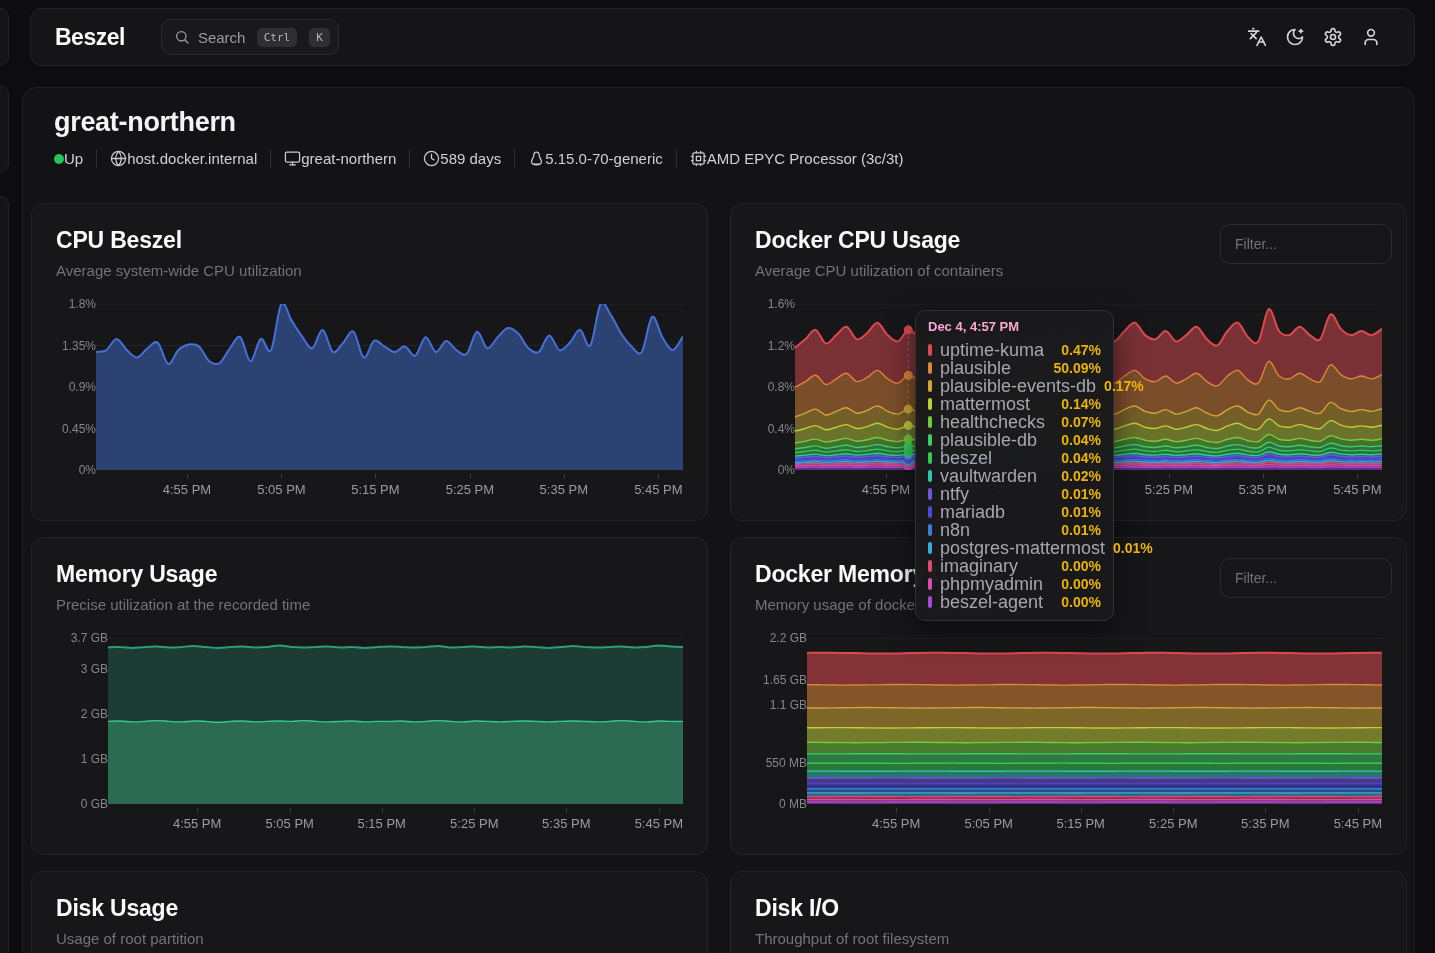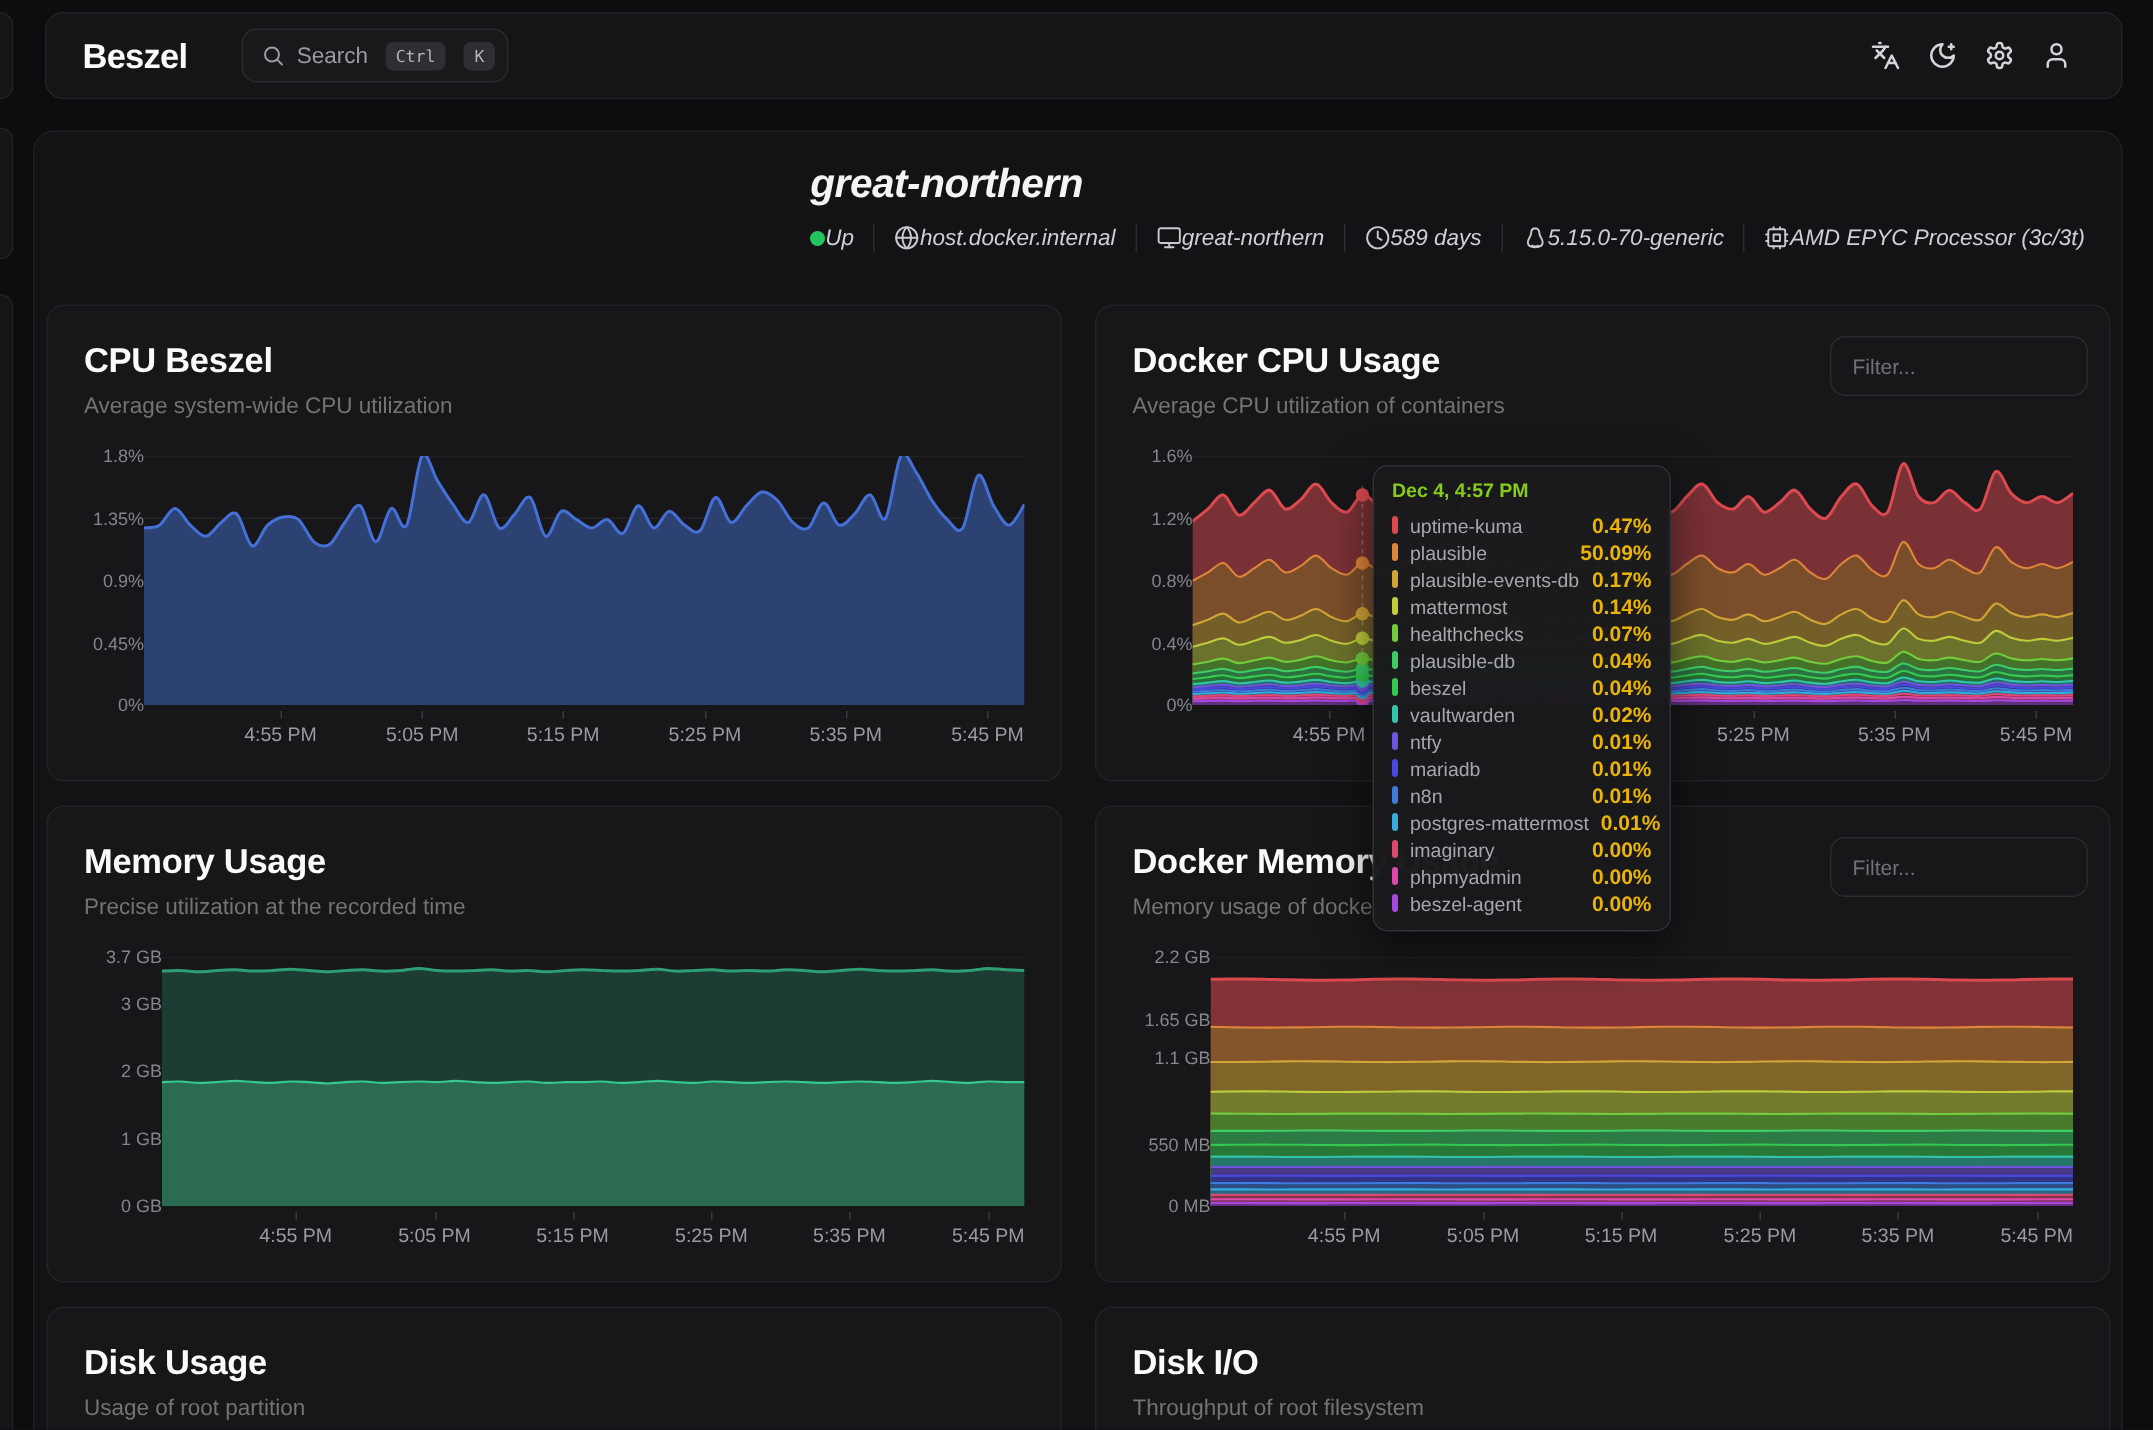--- a/index.html
+++ b/index.html
@@ -18,21 +18,21 @@
   .searchbox { height:36px; width:178px; border:1px solid #2b2b30; background:#19191c; border-radius:10px; display:flex; align-items:center; padding:0 8px 0 12px; gap:8px; color:#9a9aa2; font-size:15px; cursor:pointer; }
   .searchbox .grow { flex:1; }
   .kbd { background:#2e2e33; border-radius:5px; font-family:"DejaVu Sans Mono",monospace; font-size:11px; color:#b4b4bc; padding:4px 7px; line-height:1; }
   .kbd + .kbd { margin-left:4px; }
   .nav-spacer { flex:1; }
   .icon-btn { width:38px; height:38px; display:flex; align-items:center; justify-content:center; color:#d4d4d8; cursor:pointer; border-radius:9px; }
   .add-btn { height:42px; margin-left:12px; padding:0 18px; border:1px solid #2e2e33; background:#1a1a1d; border-radius:10px; display:flex; align-items:center; gap:9px; font-size:15px; font-weight:500; color:#fafafa; cursor:pointer; }
 
   
   .container { position:absolute; left:22px; top:87px; width:1393px; height:903px; background:#131316; border:1px solid #202024; border-radius:14px; }
-  .sys-header { display:flex; align-items:flex-start; justify-content:flex-end; padding:21px 24px 0 31px;font-style:italic; }
+  .sys-header { display:flex; align-items:flex-start; justify-content:flex-start; padding:21px 24px 0 31px; }
   .sys-title { font-size:27px; line-height:27px; font-weight:700; color:#f4f4f5; letter-spacing:-0.3px; }
   .meta-row { display:flex; align-items:center; gap:13px; margin-top:13px; font-size:15px; color:#cfcfd5; }
   .meta-item { display:flex; align-items:center; gap:0; }
   .meta-item svg { color:#c9c9cf; }
   .sep { width:1px; height:19px; background:#2c2c31; }
   .status-dot { width:10px; height:10px; border-radius:50%; background:#22c55e; }
   .header-controls { display:flex; align-items:center; gap:14px; margin-top:7px; }
   .time-select { height:42px; width:134px; border:1px solid #2a2a2f; border-radius:10px; display:flex; align-items:center; padding:0 12px; gap:9px; cursor:pointer; background:#131316; }
   .time-select .lbl { flex:1; font-size:15px; color:#e4e4e7; }
   .grid-btn { width:48px; height:48px; border:1px solid #2a2a2f; border-radius:12px; display:flex; align-items:center; justify-content:center; color:#e4e4e7; cursor:pointer; background:#131316; }
@@ -50,24 +50,24 @@
   .ylabels span { position:absolute; right:0; font-size:12px; color:#85858d; white-space:nowrap; }
   .plot { position:absolute; top:0; right:0; height:166px; }
   .xlabels { position:absolute; right:0; bottom:0; height:26px; }
   .xlabels span { position:absolute; top:8px; transform:translateX(-50%); font-size:13px; color:#9a9aa2; white-space:nowrap; }
   .xlabels i { position:absolute; top:0; width:1px; height:5px; background:#3a3a40; }
   .g-pct .ylabels { width:40px; } .g-pct .plot,.g-pct .xlabels { left:40px; }
   .g-gb  .ylabels { width:52px; } .g-gb .plot,.g-gb .xlabels  { left:52px; }
 
   
   .tooltip { position:absolute; left:915px; top:310px; width:199px; background:rgba(25,25,28,0.98); border:1px solid #303036; border-radius:10px; padding:8px 12px 9px; box-shadow:0 10px 30px rgba(0,0,0,0.55); z-index:50; }
-  .tooltip .t-head { font-size:13px; font-weight:700; color:#84cc16; margin-bottom:7px; }
+  .tooltip .t-head { font-size:13px; font-weight:700; color:#f9a8d4; margin-bottom:7px; }
   .trow { display:flex; align-items:center; gap:8px; height:18px; }
   .chip { width:4px; height:12px; border-radius:2px; flex:none; }
-  .trow .n { flex:1; font-size:13px; color:#a6a6ae; white-space:nowrap; }
+  .trow .n { flex:1; font-size:18px; color:#a6a6ae; white-space:nowrap; }
   .trow .v { font-size:14px; font-weight:700; color:#eab308; }
 </style>
 </head>
 <body>
 
 <div class="fragment frag-a"></div>
 <div class="fragment frag-b"></div>
 <div class="fragment frag-c"></div>
 
 <header class="navbar">

